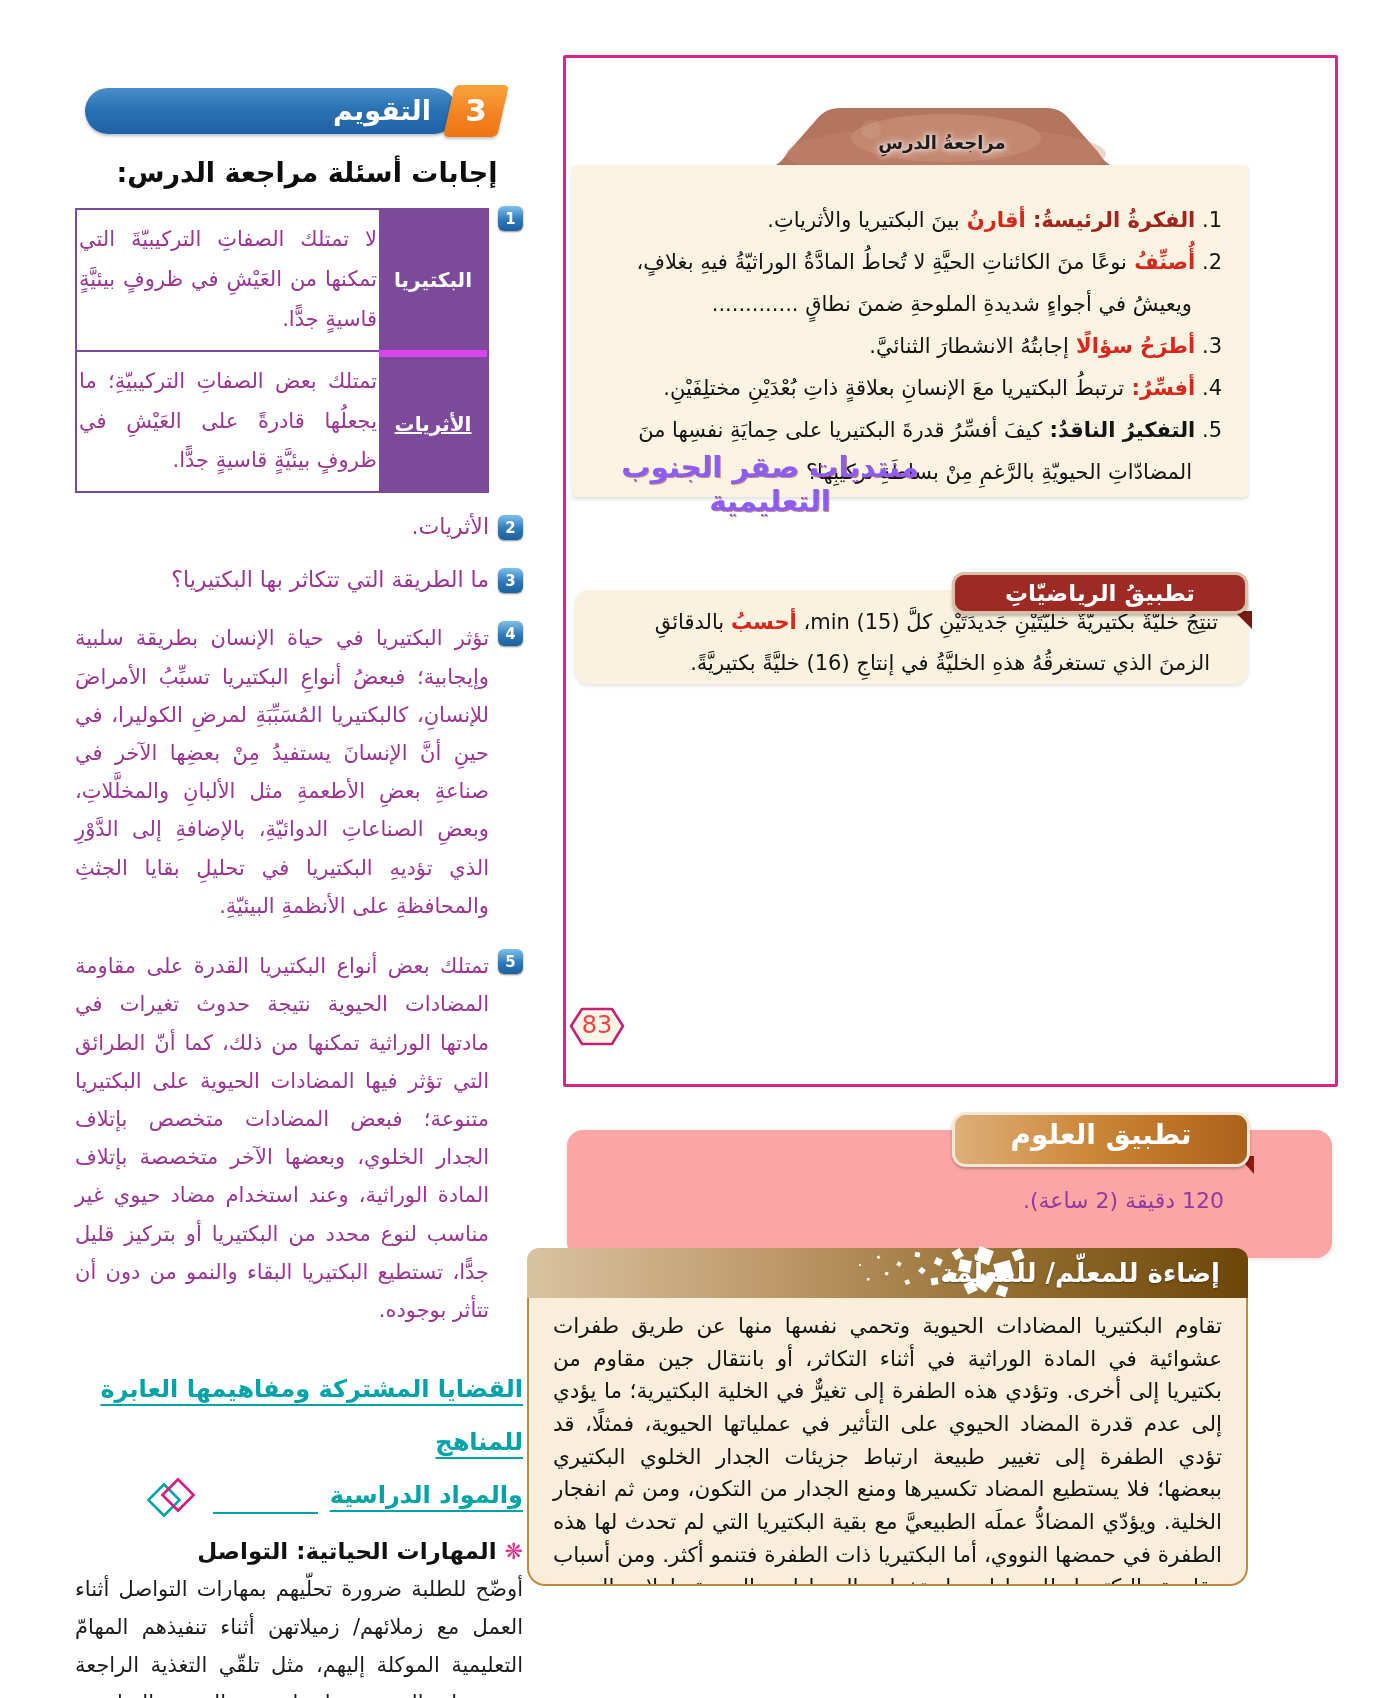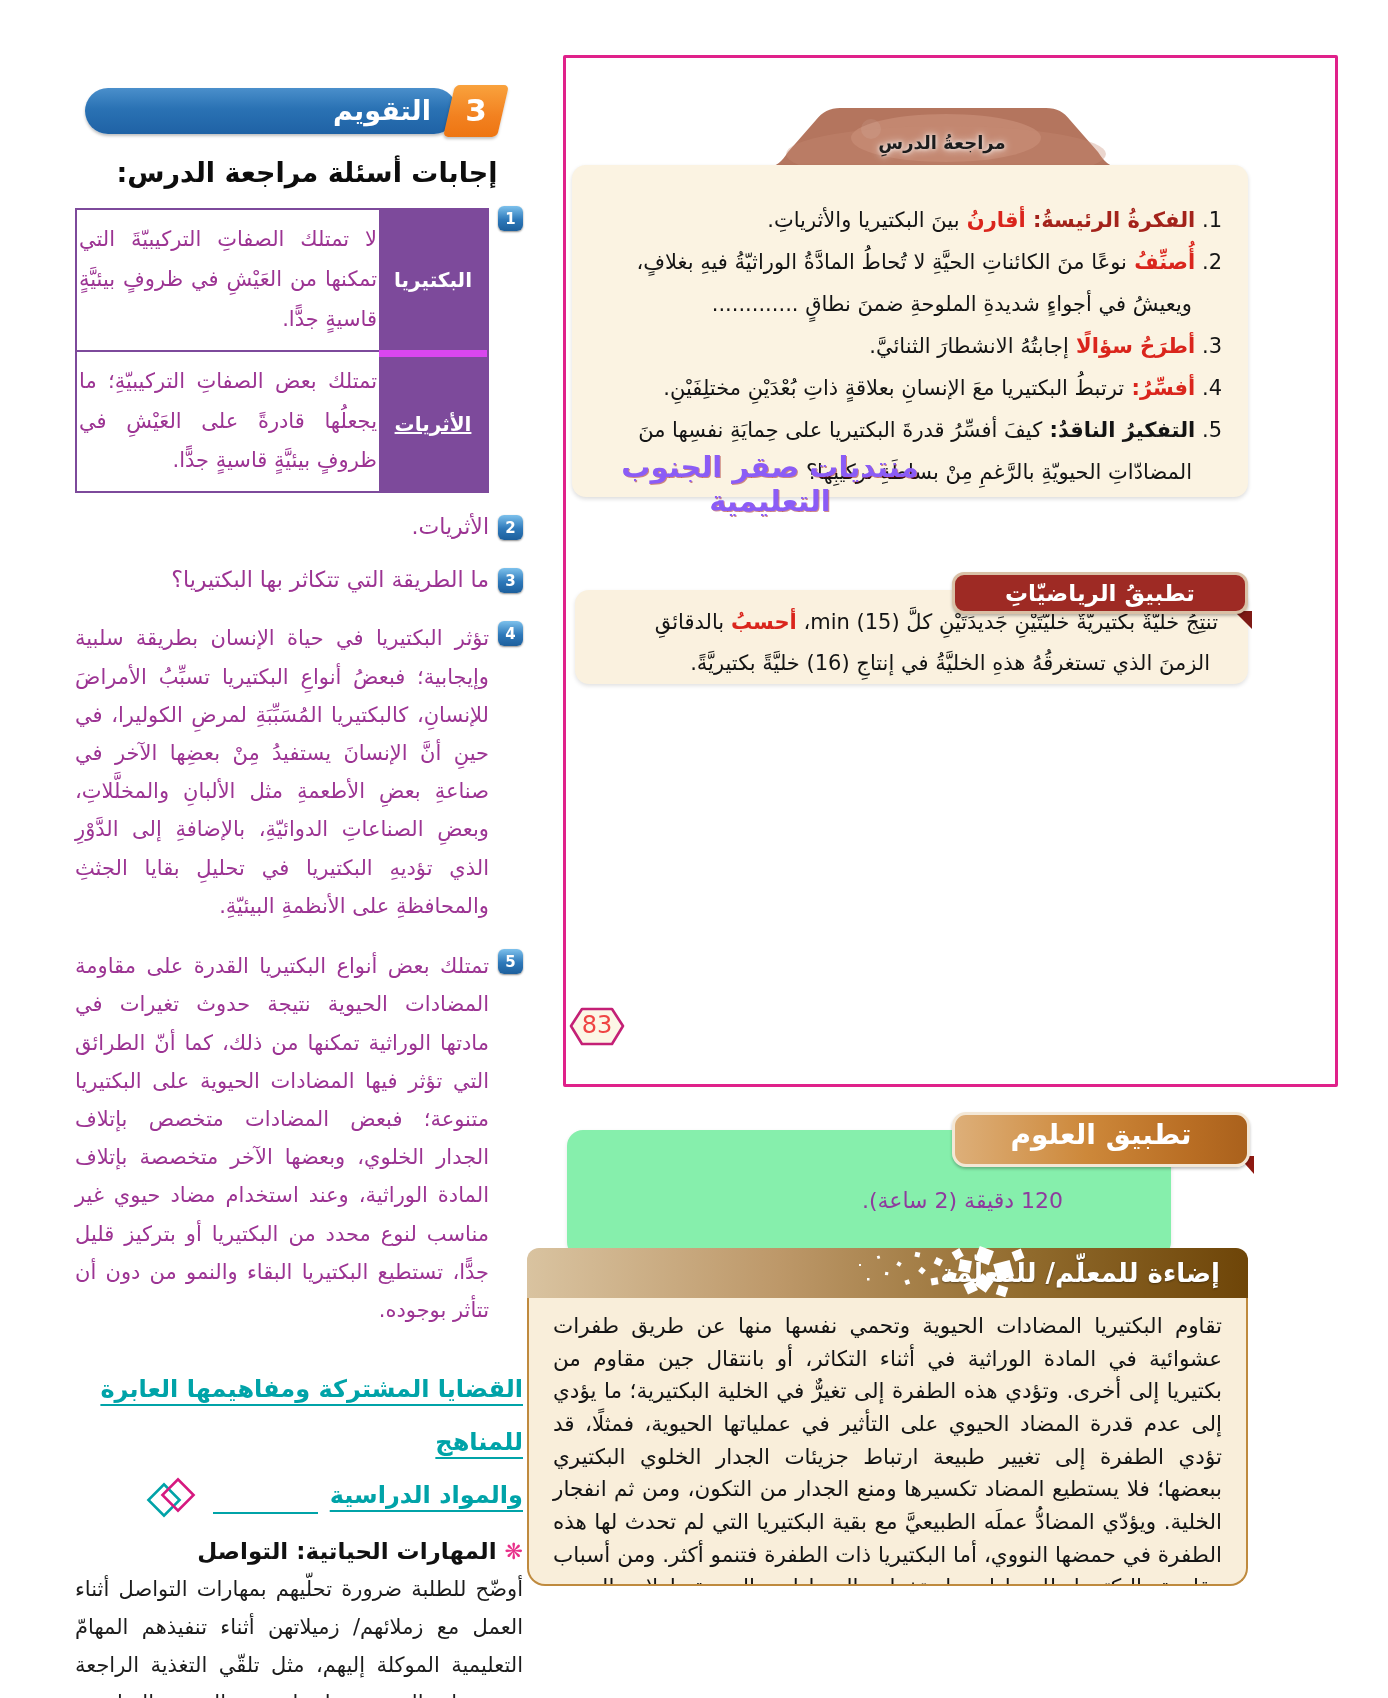--- a/index.html
+++ b/index.html
@@ -94,21 +94,21 @@
   }
   .review-tab-svg { position:absolute; left:616px; top:104px; width:632px; height:90px; }
   .review-title {
     position:absolute; left:822px; top:132px; width:240px; text-align:center;
     font-size:18px; font-weight:bold; color:#1d1d1d;
     text-shadow:0 0 10px rgba(255,255,255,.95), 0 0 4px rgba(255,255,255,.9);
     direction:rtl;
   }
   .review-box {
     position:absolute; left:572px; top:165px; width:676px; height:332px;
-    background:#fbf3e2; border-radius:14px; box-shadow:0 2px 4px rgba(0,0,0,.14);
+    background:#fbf3e2; border-radius:4px; box-shadow:0 2px 4px rgba(0,0,0,.14);
   }
   .questions {
     padding:34px 26px 0 30px; direction:rtl; color:#141414;
     font-size:21px; line-height:2.0;
   }
   .q { padding-right:30px; text-indent:-30px; }
   .q .lead-maroon { color:#a3231b; font-weight:bold; }
   .q .lead-dark { color:#141414; font-weight:bold; }
   .q .verb-red { color:#da251c; font-weight:bold; }
 
@@ -149,22 +149,22 @@
     background:linear-gradient(90deg,#ddaf79 0%,#cd883a 45%,#b96e24 80%,#aa611c 100%);
     border:3px solid #f3e7d6; border-radius:14px;
     color:#fff; font-size:28px; font-weight:bold; text-align:center; line-height:40px;
     box-shadow:0 2px 3px rgba(0,0,0,.25);
   }
   .sci-fold {
     position:absolute; left:1238px; top:1156px; z-index:2;
     width:0; height:0; border-top:18px solid #8e1a12; border-left:16px solid transparent;
   }
   .sci-box {
-    position:absolute; left:567px; top:1130px; width:604px; height:128px;
-    background:#86efac; border-radius:16px; box-shadow:0 2px 4px rgba(0,0,0,.1);
+    position:absolute; left:567px; top:1130px; width:765px; height:128px;
+    background:#fca5a5; border-radius:16px; box-shadow:0 2px 4px rgba(0,0,0,.1);
   }
   .sci-text {
     position:absolute; right:108px; top:58px; direction:rtl;
     color:#8e3a9e; font-size:22px;
   }
 
   .teacher-header {
     position:absolute; left:527px; top:1248px; width:721px; height:50px;
     background:linear-gradient(90deg,#d9c3a0 0%,#bd9869 35%,#906a2c 70%,#6e4508 100%);
     border-radius:12px 12px 0 0; z-index:2;

